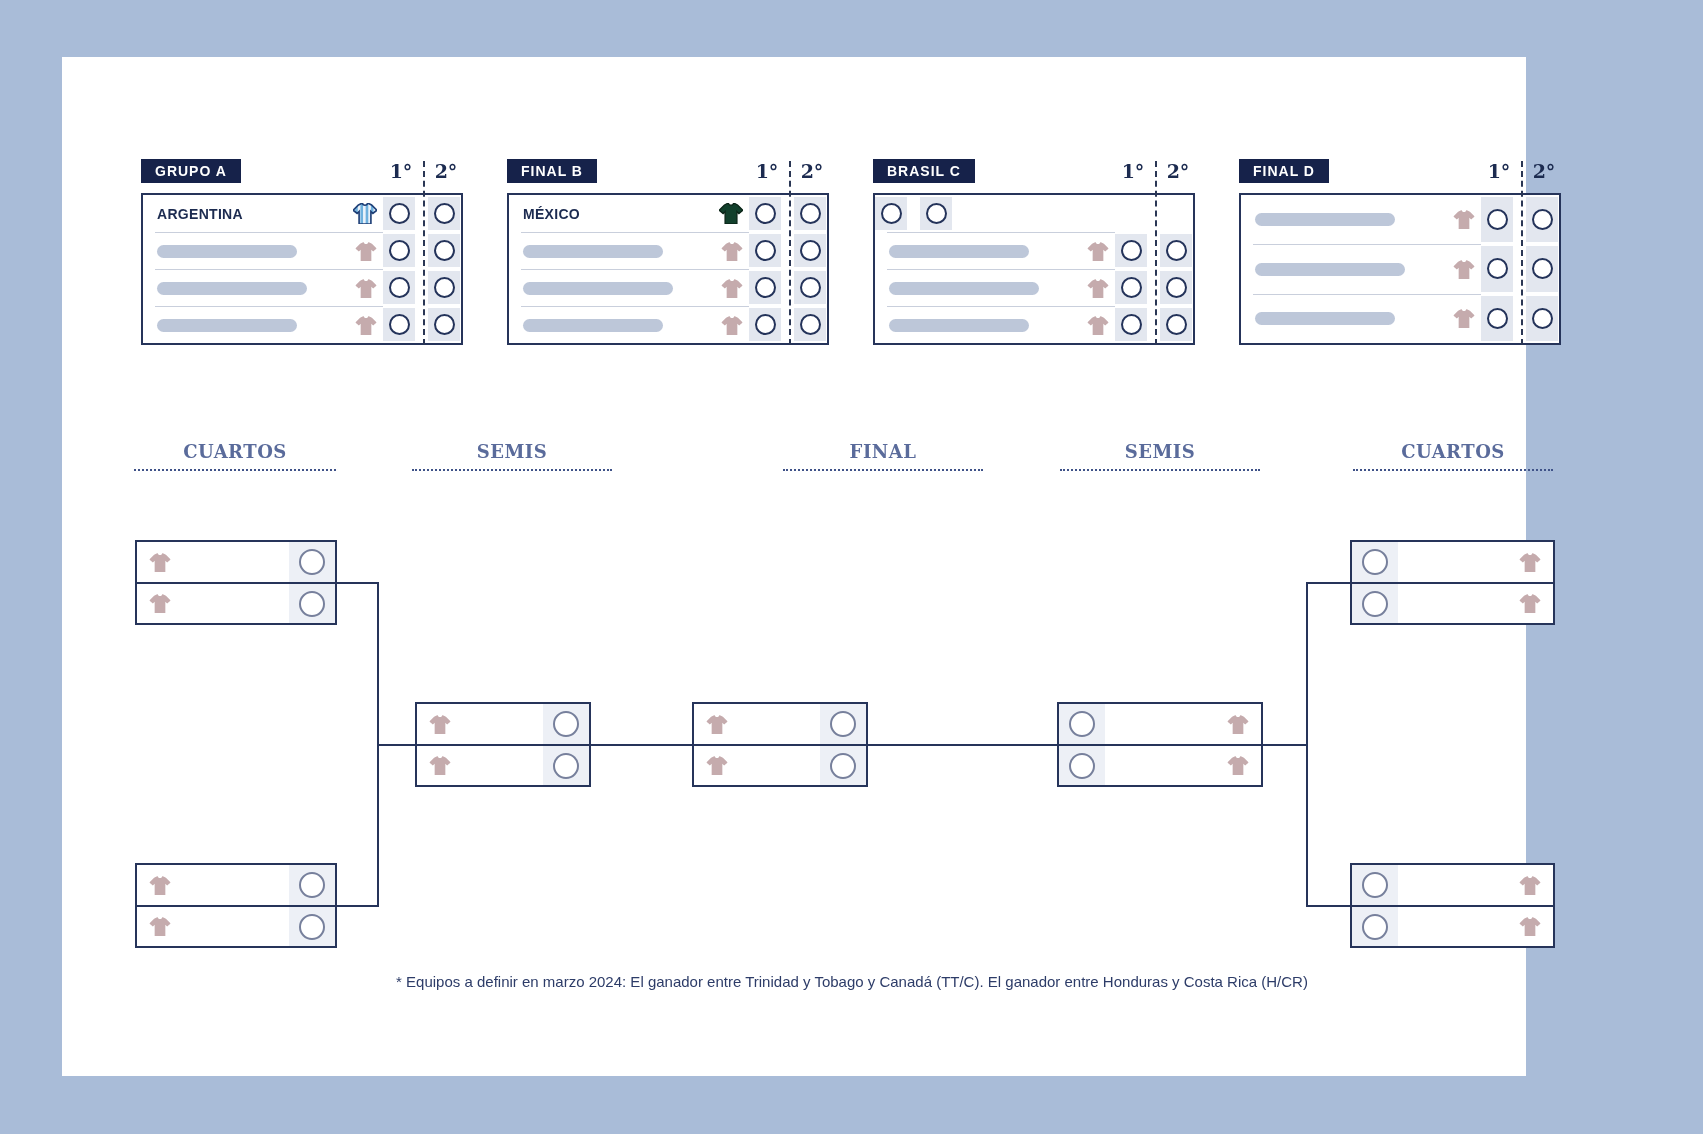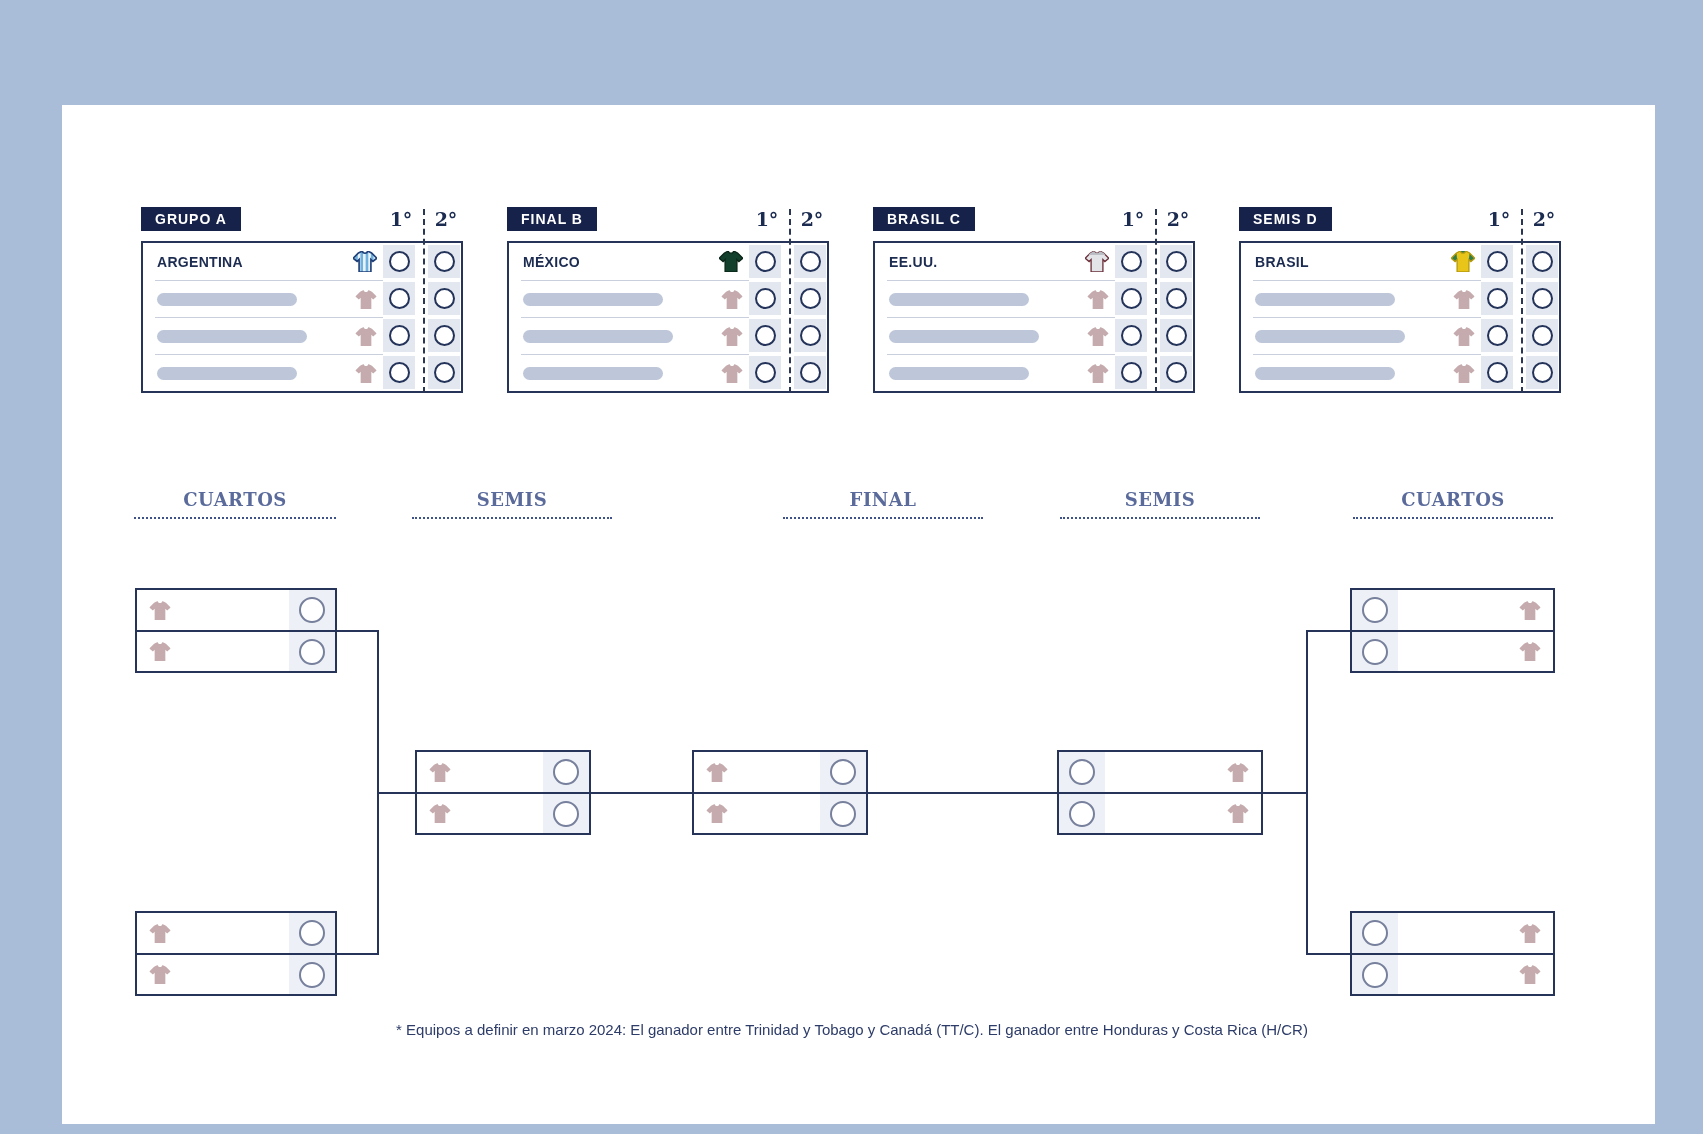--- a/index.html
+++ b/index.html
@@ -3,23 +3,22 @@
 <meta charset="utf-8">
 <style>
   html,body{margin:0;padding:0;}
   body{
     width:1703px;height:1134px;
     background:#a9bcd8;
     font-family:"Liberation Sans",sans-serif;
     position:relative;overflow:hidden;
   }
   .card{
-    position:absolute;left:62px;top:57px;width:1593px;height:1019px;
+    position:absolute;left:62px;top:57px;width:1464px;height:1019px;
     background:#ffffff;
-    margin-top:48px;
   }
   
   .group{position:absolute;top:102px;width:322px;height:186px;}
   .g-badge{
     position:absolute;left:0;top:0;
     background:#16224a;color:#ffffff;
     font-size:14px;font-weight:bold;letter-spacing:1px;
     padding:5px 14px;line-height:14px;
   }
   .colhead{
@@ -282,31 +281,20 @@
     </div>
   </section>
 
   <section class="group" style="left:811px">
     <div class="g-badge">BRASIL C</div>
     <div class="colhead c1">1°</div>
     <div class="colhead c2">2°</div>
     <div class="g-dash"></div>
     <div class="g-table">
       <div class="g-row">
-        <div class="g-left">
-          <span class="t-name">EE.UU.</span>
-          <span class="jer">
-            <svg width="24" height="21" viewBox="0 0 36 32">
-              <path d="M8 3 L14 0 C14.5 4.5 21.5 4.5 22 0 L28 3 L36 11 L30 16 L27 13 L27 32 L9 32 L9 13 L6 16 L0 11 Z" fill="#e2e4e7" stroke="#6b2f3a" stroke-width="2"></path>
-              <g clip-path="url(#jclip-b)" fill="#b9bdc4">
-                <rect x="0" y="0" width="36" height="6"></rect>
-              </g>
-            </svg>
-          </span>
-        </div>
         <div class="g-cells">
           <div class="g-cell first">
               <div class="g-circle"></div>
             </div>
           <div class="g-cell">
               <div class="g-circle"></div>
             </div>
         </div>
       </div>
       <div class="g-row">
@@ -360,47 +348,25 @@
             </div>
           <div class="g-cell">
               <div class="g-circle"></div>
             </div>
         </div>
       </div>
     </div>
   </section>
 
   <section class="group" style="left:1177px">
-    <div class="g-badge">SEMIS D</div>
+    <div class="g-badge">FINAL D</div>
     <div class="colhead c1">1°</div>
     <div class="colhead c2">2°</div>
     <div class="g-dash"></div>
     <div class="g-table">
-      <div class="g-row">
-        <div class="g-left">
-          <span class="t-name">BRASIL</span>
-          <span class="jer">
-            <svg width="24" height="21" viewBox="0 0 36 32">
-              <path d="M8 3 L14 0 C14.5 4.5 21.5 4.5 22 0 L28 3 L36 11 L30 16 L27 13 L27 32 L9 32 L9 13 L6 16 L0 11 Z" fill="#e9c419"></path>
-              <path d="M8 3 L0 11 L6 16 L9 13 Z" fill="#2f7d4d"></path>
-              <path d="M28 3 L36 11 L30 16 L27 13 Z" fill="#2f7d4d"></path>
-              <path d="M14 0 C14.5 4.5 21.5 4.5 22 0 Z" fill="#2f7d4d"></path>
-              <path d="M8 3 L14 0 C14.5 4.5 21.5 4.5 22 0 L28 3 L36 11 L30 16 L27 13 L27 32 L9 32 L9 13 L6 16 L0 11 Z" fill="none" stroke="#b79a0c" stroke-width="2"></path>
-            </svg>
-          </span>
-        </div>
-        <div class="g-cells">
-          <div class="g-cell first">
-              <div class="g-circle"></div>
-            </div>
-          <div class="g-cell">
-              <div class="g-circle"></div>
-            </div>
-        </div>
-      </div>
       <div class="g-row">
         <div class="g-left">
           <span class="bar" style="width:140px"></span>
           <span class="jer pj">
               <svg width="22" height="19" viewBox="0 0 36 32">
                 <use href="#jersey"></use>
               </svg>
             </span>
         </div>
         <div class="g-cells">

